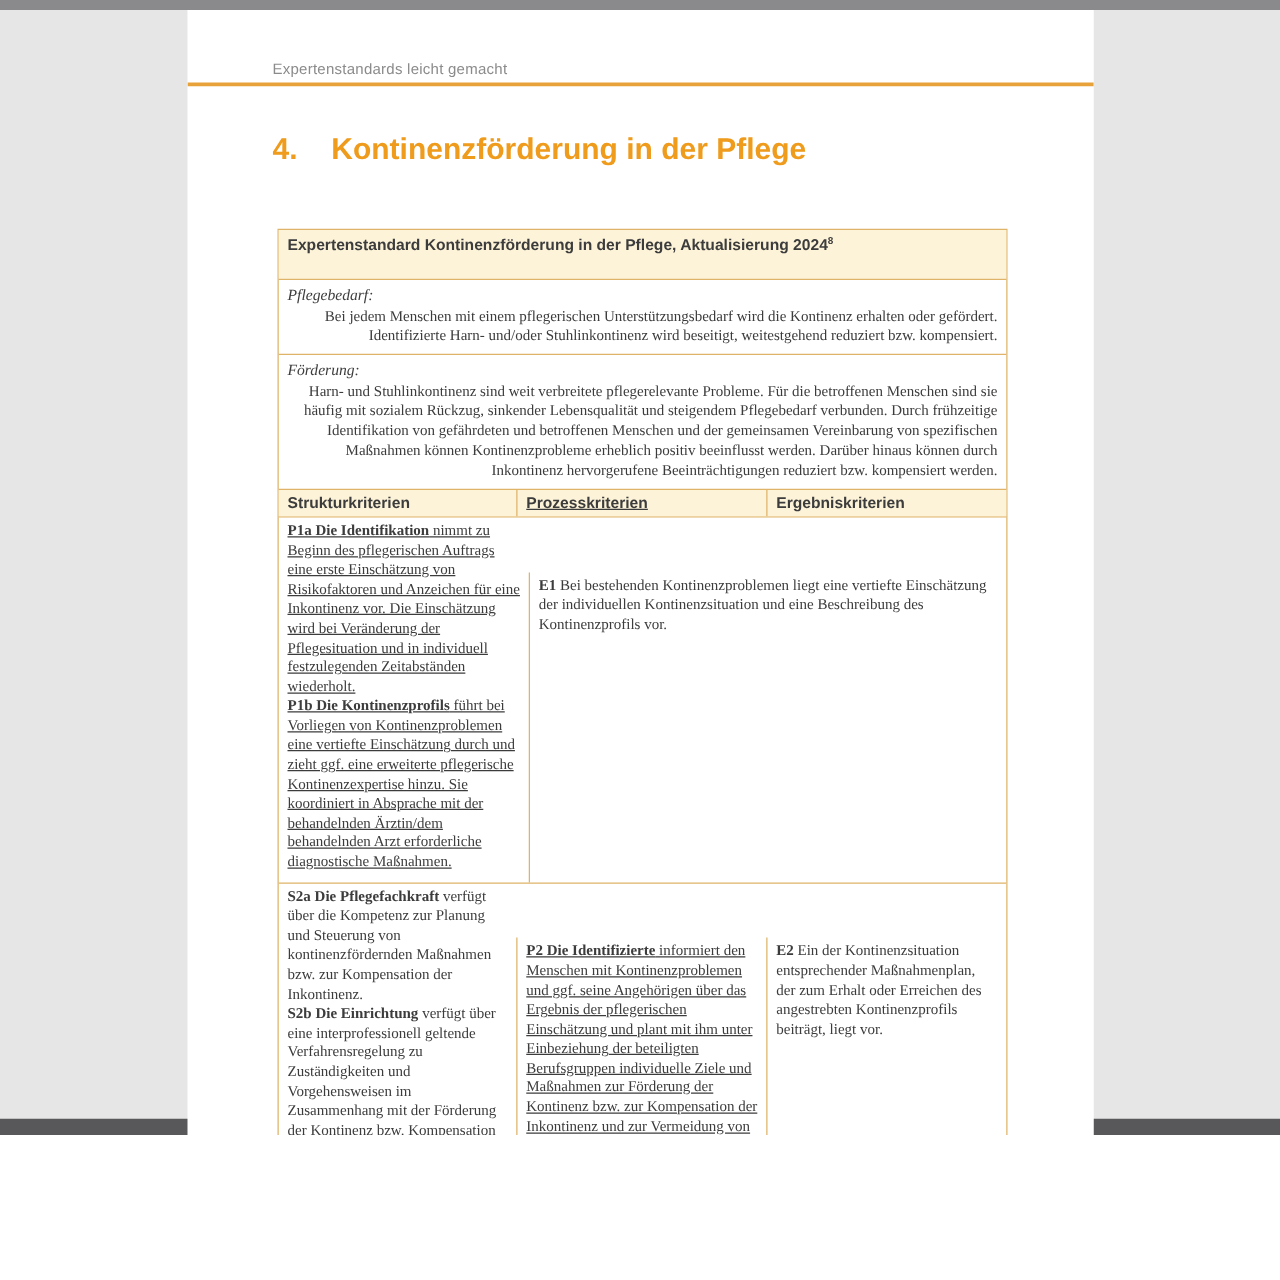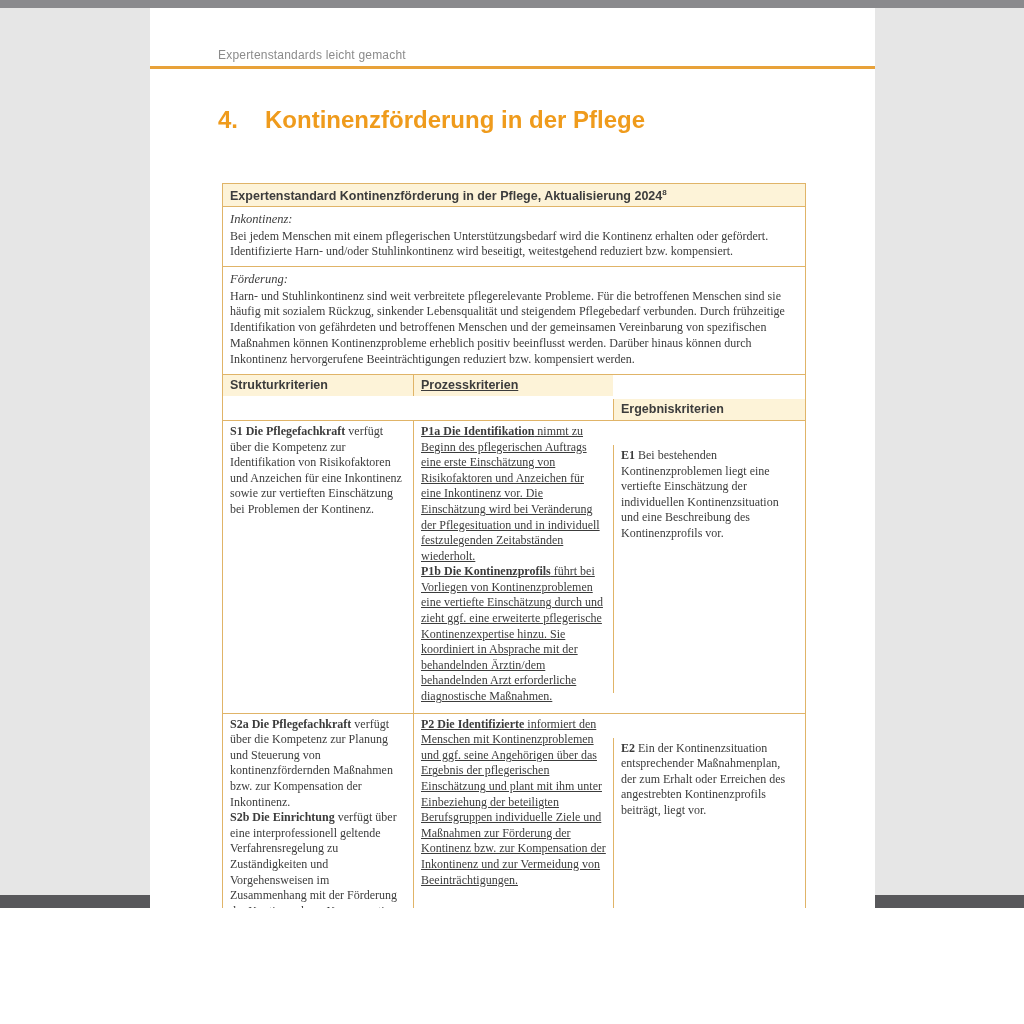--- a/index.html
+++ b/index.html
@@ -22,32 +22,32 @@
   .strip-bottom{position:absolute;left:0;bottom:0;width:100%;height:13px;background:var(--bg-strip-bottom);}
   .page{position:absolute;left:150px;top:8px;width:725px;height:1003px;background:#ffffff;overflow:hidden;}
   .running-header{position:absolute;left:68px;top:40px;font-family:"Liberation Sans", sans-serif;
     font-size:12px;color:var(--muted);letter-spacing:0.2px;}
   .header-rule{position:absolute;left:0;top:58px;width:100%;height:3px;background:var(--rule);}
   .chapter-title{position:absolute;left:68px;top:98px;display:flex;align-items:baseline;
     font-family:"Liberation Sans", sans-serif;font-weight:bold;color:var(--accent);font-size:24px;}
   .chapter-num{width:47px;}
   .standard-table{position:absolute;left:72px;top:175px;width:584px;border:1px solid var(--border);
     font-size:12px;line-height:1.3;}
-  .t-caption{background:var(--cream);padding:4px 7px 2px 7px;font-family:"Liberation Sans", sans-serif;
+  .t-caption{background:var(--cream);padding:4px 7px 19px 7px;font-family:"Liberation Sans", sans-serif;
     font-weight:bold;font-size:12.5px;}
   .t-caption sup{font-size:8px;}
   .t-row-full{border-top:1px solid var(--border);padding:4px 7px 6px 7px;}
   .label-line{font-style:italic;font-size:12.5px;margin-bottom:1px;}
-  .full-text{font-size:12px;line-height:1.32;text-align:left;hyphens:auto;}
-  .t-cols{display:flex;border-top:1px solid var(--border);align-items:flex-start;}
+  .full-text{font-size:12px;line-height:1.32;text-align:right;hyphens:auto;}
+  .t-cols{display:flex;border-top:1px solid var(--border);align-items:flex-end;}
   .t-cols .cell{padding:3px 7px 8px 7px;hyphens:auto;}
   .t-cols .cell + .cell{border-left:1px solid var(--border);}
   .col-s{width:190px;flex:0 0 190px;}
   .col-p{width:200px;flex:0 0 200px;text-decoration:underline;}
-  .col-e{width:194px;flex:1 1 auto;margin-top:24px;}
+  .col-e{width:194px;flex:1 1 auto;}
   .t-colhead .cell{background:var(--cream);padding:2px 7px 3px 7px;
     font-family:"Liberation Sans", sans-serif;font-weight:bold;font-size:12.5px;}
   .t-body .cell{min-height:248px;}
   .t-body .cell p{margin:0;}
   .t-body .cell p strong, .full-text strong{font-weight:bold;}
   .page-number{position:absolute;left:56px;bottom:22px;width:32px;height:32px;border-radius:50%;
     background:var(--badge);display:flex;align-items:flex-start;justify-content:center;
     font-family:"Liberation Sans", sans-serif;font-weight:normal;font-size:13px;color:#4a4a4a;}
 </style>
 </head>
@@ -70,39 +70,36 @@
       <span class="chapter-text">Kontinenzförderung in der Pflege</span>
     </h1>
 
     <div class="standard-table">
 
       <div class="t-caption">
         <span>Expertenstandard Kontinenzförderung in der Pflege, Aktualisierung 2024</span><sup>8</sup>
       </div>
 
       <div class="t-row-full">
-        <p class="label-line"><em>Inkontinenz:</em></p>
+        <p class="label-line"><em>Pflegebedarf:</em></p>
         <p class="full-text">Bei jedem Menschen mit einem pflegerischen Unterstützungsbedarf wird die Kontinenz erhalten oder gefördert. Identifizierte Harn- und/oder Stuhlinkontinenz wird beseitigt, weitestgehend reduziert bzw. kompensiert.</p>
       </div>
 
       <div class="t-row-full">
         <p class="label-line"><em>Förderung:</em></p>
         <p class="full-text">Harn- und Stuhlinkontinenz sind weit verbreitete pflegerelevante Probleme. Für die betroffenen Menschen sind sie häufig mit sozialem Rückzug, sinkender Lebensqualität und steigendem Pflegebedarf verbunden. Durch frühzeitige Identifikation von gefährdeten und betroffenen Menschen und der gemeinsamen Vereinbarung von spezifischen Maßnahmen können Kontinenzprobleme erheblich positiv beeinflusst werden. Darüber hinaus können durch Inkontinenz hervorgerufene Beeinträchtigungen reduziert bzw. kompensiert werden.</p>
       </div>
 
       <div class="t-cols t-colhead">
         <div class="cell col-s">Strukturkriterien</div>
         <div class="cell col-p">Prozesskriterien</div>
         <div class="cell col-e">Ergebniskriterien</div>
       </div>
 
       <div class="t-cols t-body">
-        <div class="cell col-s">
-            <p><strong>S1 Die Pflegefachkraft</strong> verfügt über die Kompetenz zur Identifikation von Risikofaktoren und Anzeichen für eine Inkontinenz sowie zur vertieften Einschätzung bei Problemen der Kontinenz.</p>
-          </div>
         <div class="cell col-p">
             <p><strong>P1a Die Identifikation</strong> nimmt zu Beginn des pflegerischen Auftrags eine erste Einschätzung von Risikofaktoren und Anzeichen für eine Inkontinenz vor. Die Einschätzung wird bei Veränderung der Pflegesituation und in individuell festzulegenden Zeitabständen wiederholt.</p>
             <p><strong>P1b Die Kontinenzprofils</strong> führt bei Vorliegen von Kontinenzproblemen eine vertiefte Einschätzung durch und zieht ggf. eine erweiterte pflegerische Kontinenzexpertise hinzu. Sie koordiniert in Absprache mit der behandelnden Ärztin/dem behandelnden Arzt erforderliche diagnostische Maßnahmen.</p>
           </div>
         <div class="cell col-e">
             <p><strong>E1</strong> Bei bestehenden Kontinenzproblemen liegt eine vertiefte Einschätzung der individuellen Kontinenzsituation und eine Beschreibung des Kontinenzprofils vor.</p>
           </div>
       </div>
 
       <div class="t-cols t-body">

